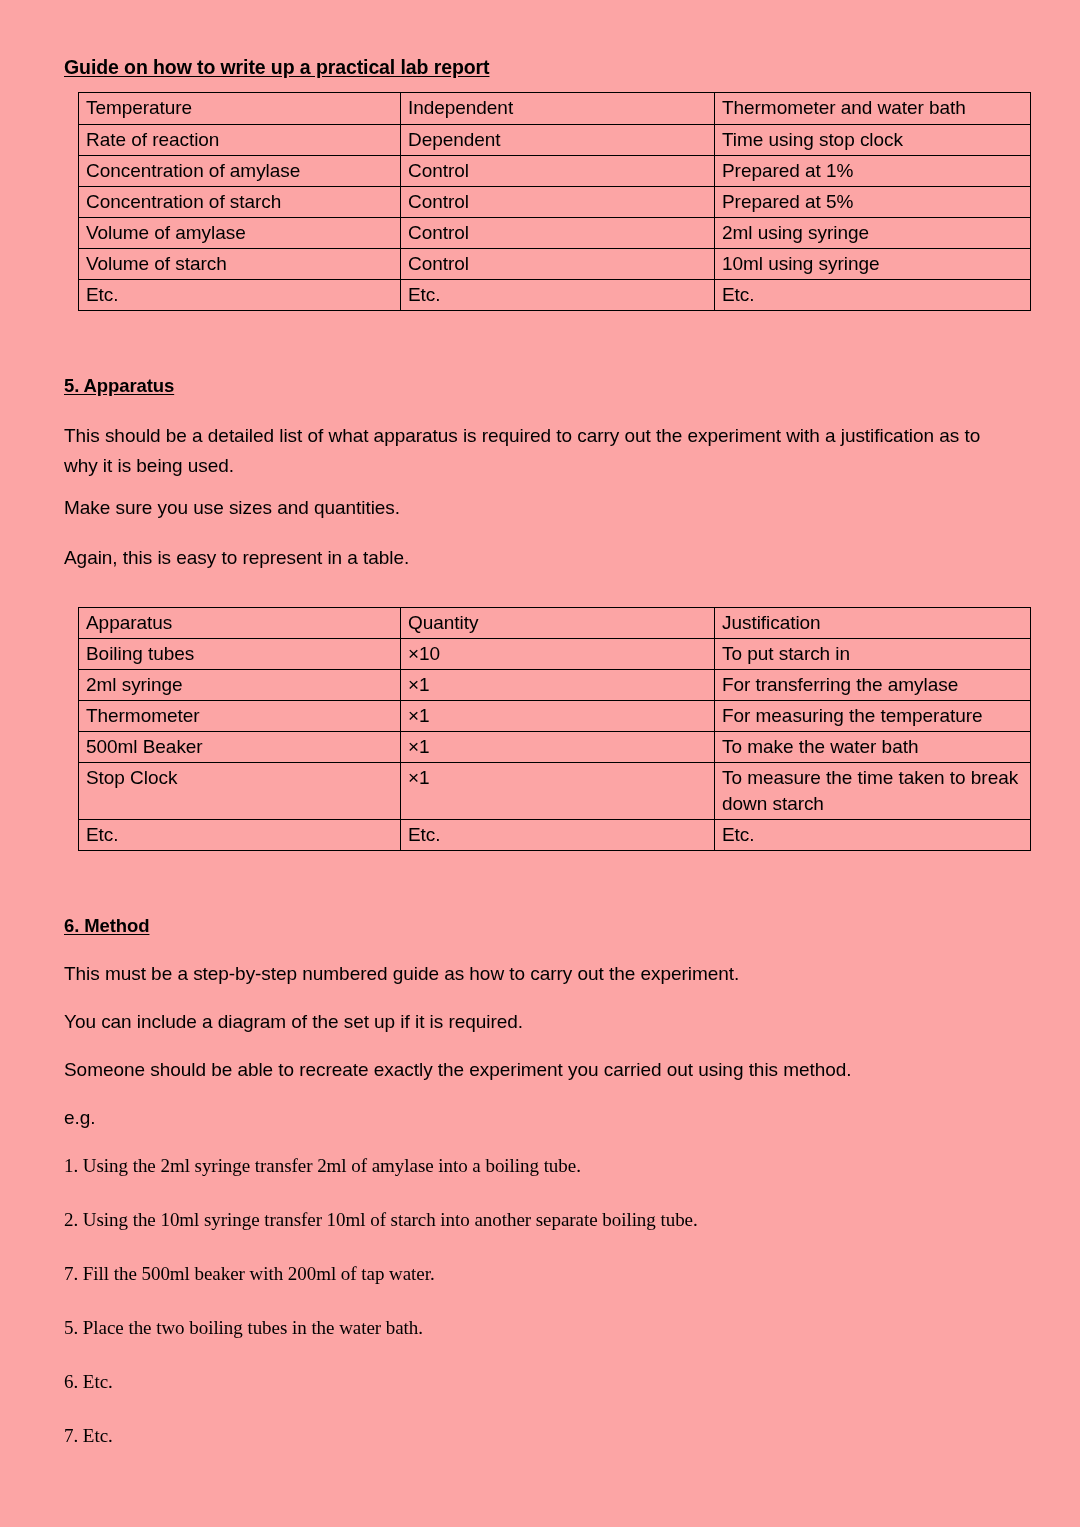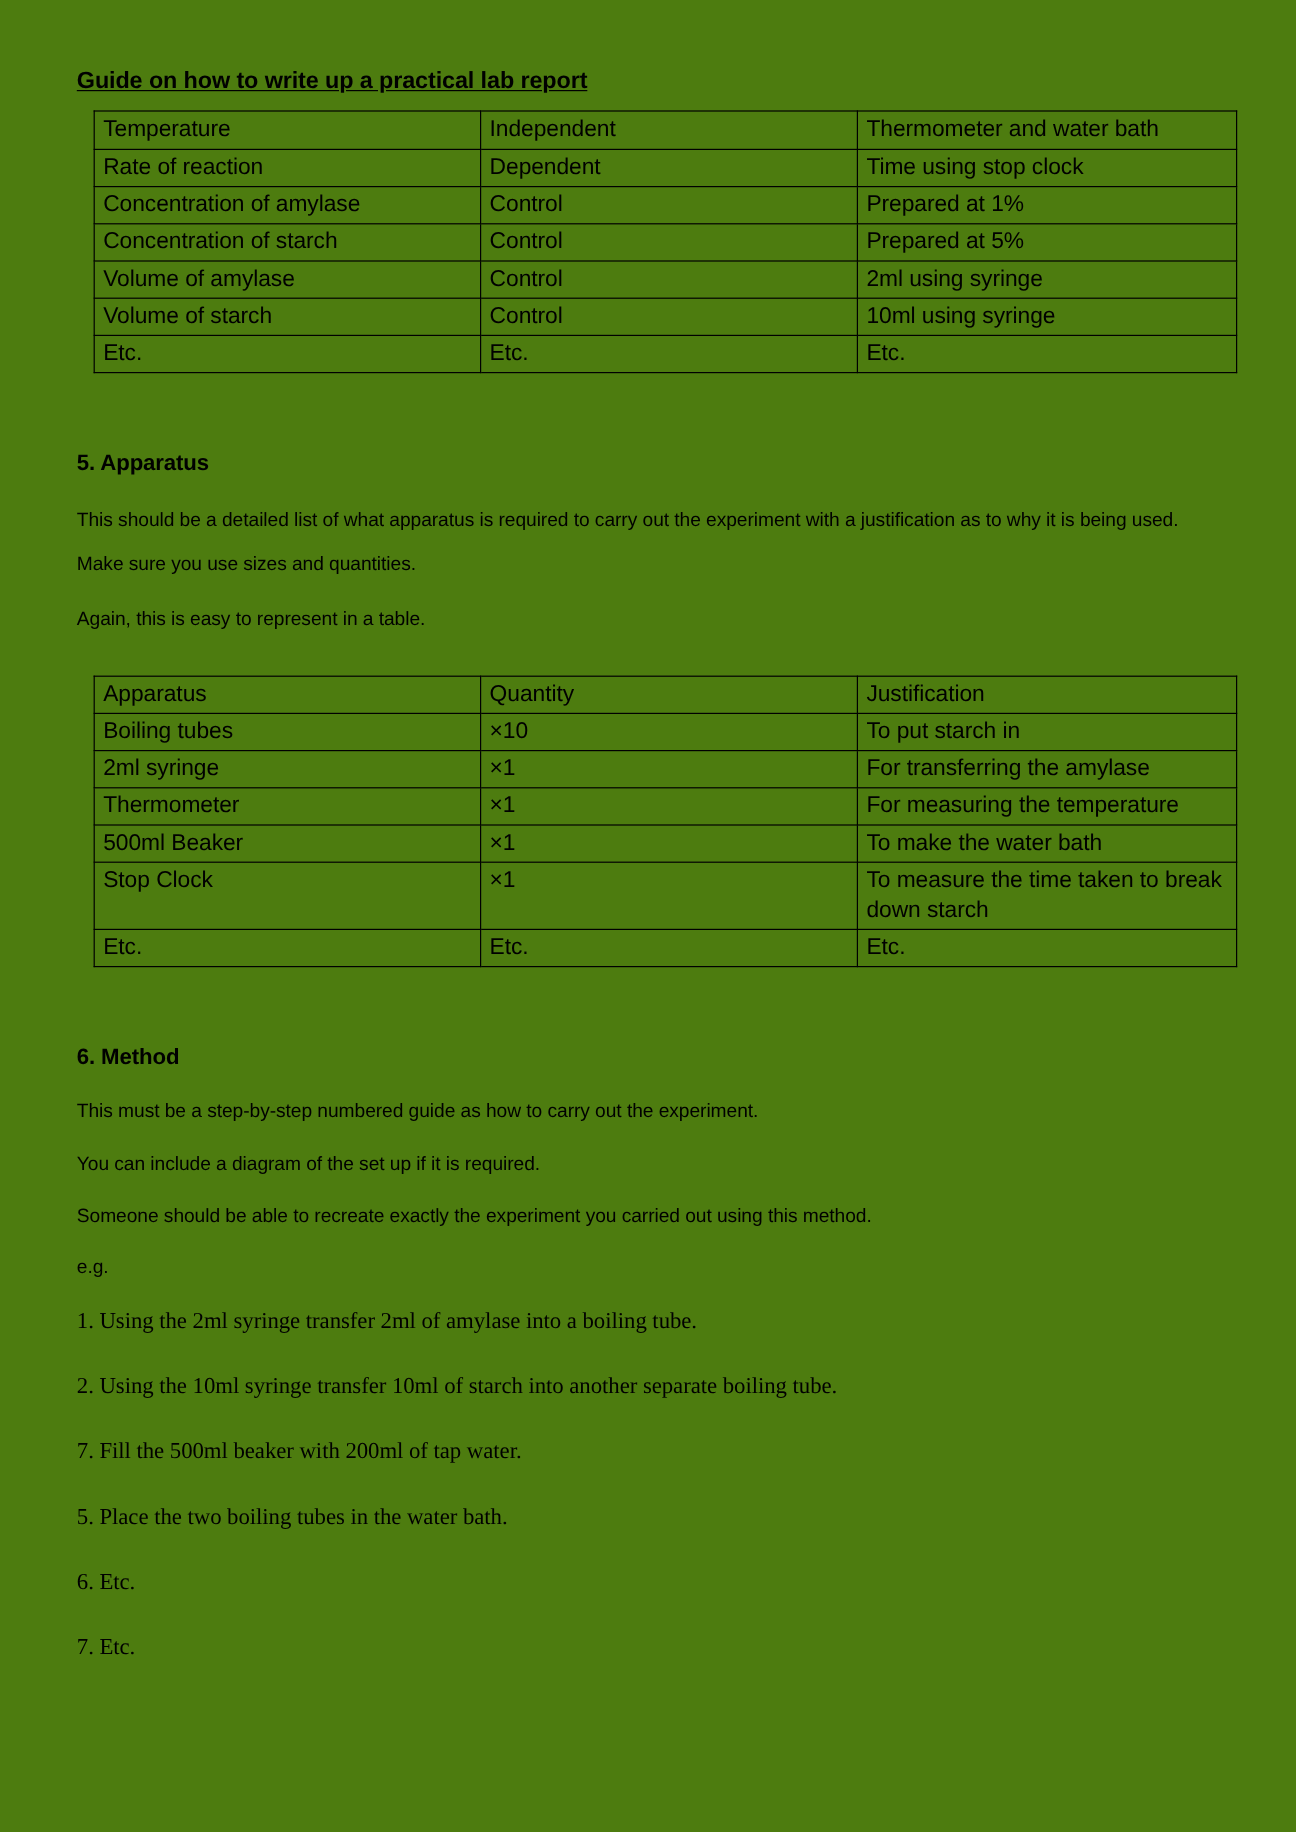--- a/index.html
+++ b/index.html
@@ -9,49 +9,50 @@
   }
   body {
     font-family: "Liberation Sans", sans-serif;
     color: #000000;
     -webkit-font-smoothing: antialiased;
   }
   .page {
     position: relative;
     width: 1080px;
     height: 1527px;
-    background: #4d7c0f;
+    background: #fca5a5;
     box-sizing: border-box;
     padding: 56px 64px 0 64px;
     overflow: hidden;
   }
 
   
   .doc-title {
     font-size: 19.5px;
     font-weight: bold;
     line-height: 1.15;
     text-decoration: underline;
     text-underline-offset: 2px;
     margin: 0 0 6px 0;
     letter-spacing: -0.1px;
   }
   .section-heading {
     font-size: 18.5px;
     font-weight: bold;
+    text-decoration: underline;
     text-underline-offset: 2px;
     margin: 0;
     letter-spacing: -0.1px;
     display: inline-block;
   }
   .heading-row { margin: 0; }
 
   
   p.body {
-    font-size: 16px;
+    font-size: 19px;
     line-height: 1.58;
     margin: 0;
     letter-spacing: -0.05px;
   }
 
   
   table.doc-table {
     border-collapse: collapse;
     width: 952px;
     table-layout: fixed;

